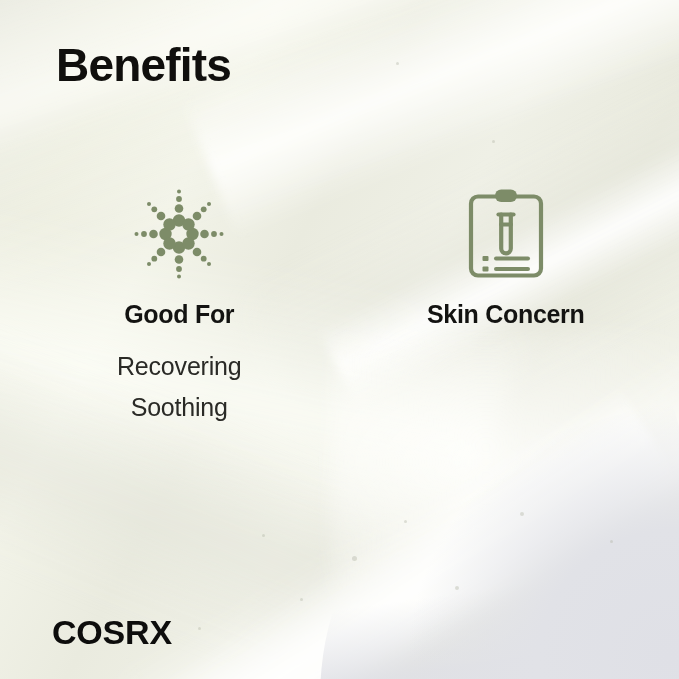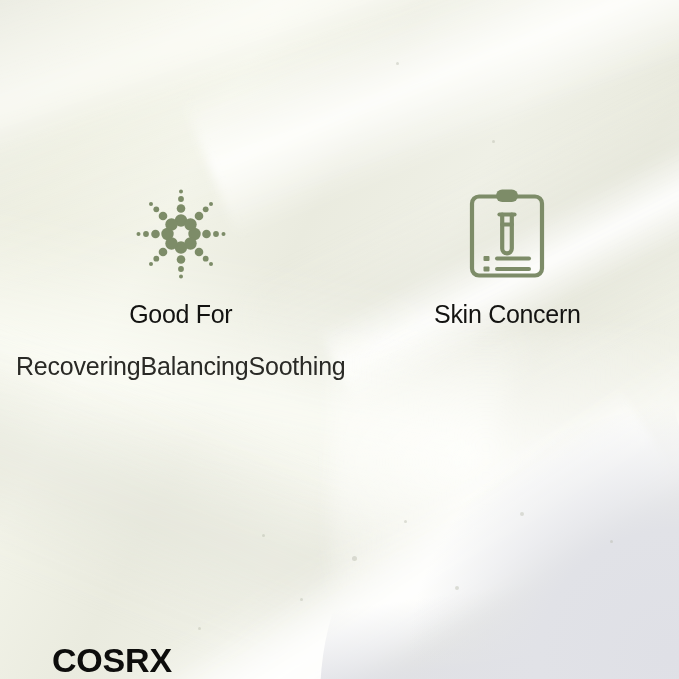--- a/index.html
+++ b/index.html
@@ -167,21 +167,20 @@
     letter-spacing: -0.8px;
   }
   .logo {
     position: absolute;
     left: 52px;
     top: 613px;
     font-size: 34px;
     font-weight: bold;
     color: #0d0d0c;
     letter-spacing: -0.2px;
-    margin-top: 28px;
   }
 
   .columns {
     position: absolute;
     left: 0;
     top: 186px;
     width: 679px;
     display: flex;
   }
   .col {
@@ -196,28 +195,28 @@
   .icon-wrap {
     width: 96px;
     height: 96px;
     display: flex;
     align-items: center;
     justify-content: center;
   }
   .col-heading {
     margin-top: 18px;
     font-size: 25px;
-    font-weight: normal;
+    font-weight: bold;
     color: #131311;
     letter-spacing: -0.3px;
   }
   .col-list {
     margin-top: 17px;
     display: flex;
-    flex-direction: row;
+    flex-direction: column;
     align-items: center;
   }
   .col-list-item {
     font-size: 25px;
     font-weight: 300;
     color: #2a2a26;
     line-height: 41px;
     letter-spacing: -0.2px;
   }
 </style>
@@ -243,20 +242,21 @@
   <div class="speck" style="left:455px;top:586px;width:4px;height:4px;"></div>
   <div class="speck" style="left:300px;top:598px;width:3px;height:3px;"></div>
   <div class="speck" style="left:520px;top:512px;width:4px;height:4px;"></div>
   <div class="speck" style="left:198px;top:627px;width:3px;height:3px;"></div>
   <div class="speck" style="left:610px;top:540px;width:3px;height:3px;"></div>
   <div class="speck" style="left:404px;top:520px;width:3px;height:3px;"></div>
   <div class="speck" style="left:262px;top:534px;width:3px;height:3px;"></div>
   <div class="speck" style="left:492px;top:140px;width:3px;height:3px;"></div>
   <div class="speck" style="left:396px;top:62px;width:3px;height:3px;"></div>
 
+  <div class="title">Benefits</div>
 
   <div class="columns">
 
     <div class="col col-left">
       <div class="icon-wrap">
         <svg width="96" height="96" viewBox="0 0 96 96" aria-hidden="true">
           <g fill="#7d8c68">
 
             <circle cx="48" cy="34.5" r="6.2"></circle>
               <circle cx="48" cy="22.5" r="4.3"></circle>
@@ -296,21 +296,20 @@
             <circle cx="38.5" cy="57.5" r="6.2"></circle>
               <circle cx="30" cy="66" r="4.3"></circle>
             <circle cx="23.3" cy="72.7" r="2.9"></circle>
               <circle cx="18" cy="78" r="2.0"></circle>
           </g>
         </svg>
       </div>
       <div class="col-heading">Good For</div>
       <div class="col-list">
         <div class="col-list-item">Recovering</div>
-        <div class="col-list-item">Balancing</div>
         <div class="col-list-item">Soothing</div>
       </div>
     </div>
 
     <div class="col col-right">
       <div class="icon-wrap">
         <svg width="96" height="96" viewBox="0 0 96 96" aria-hidden="true">
           <g fill="none" stroke="#7d8c68" stroke-width="4.2" stroke-linecap="round" stroke-linejoin="round">
 
             <rect x="13" y="10.5" width="70" height="79" rx="7"></rect>

